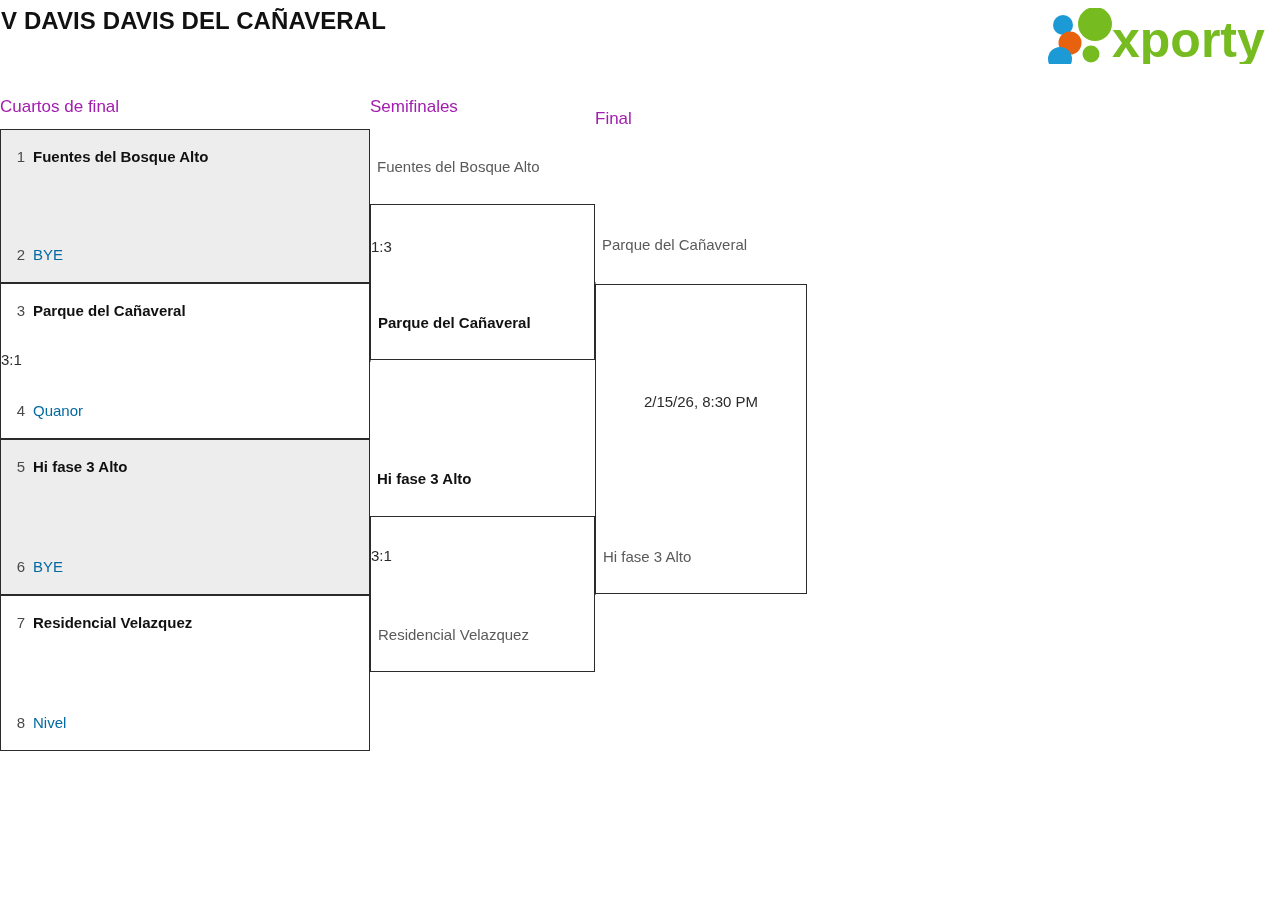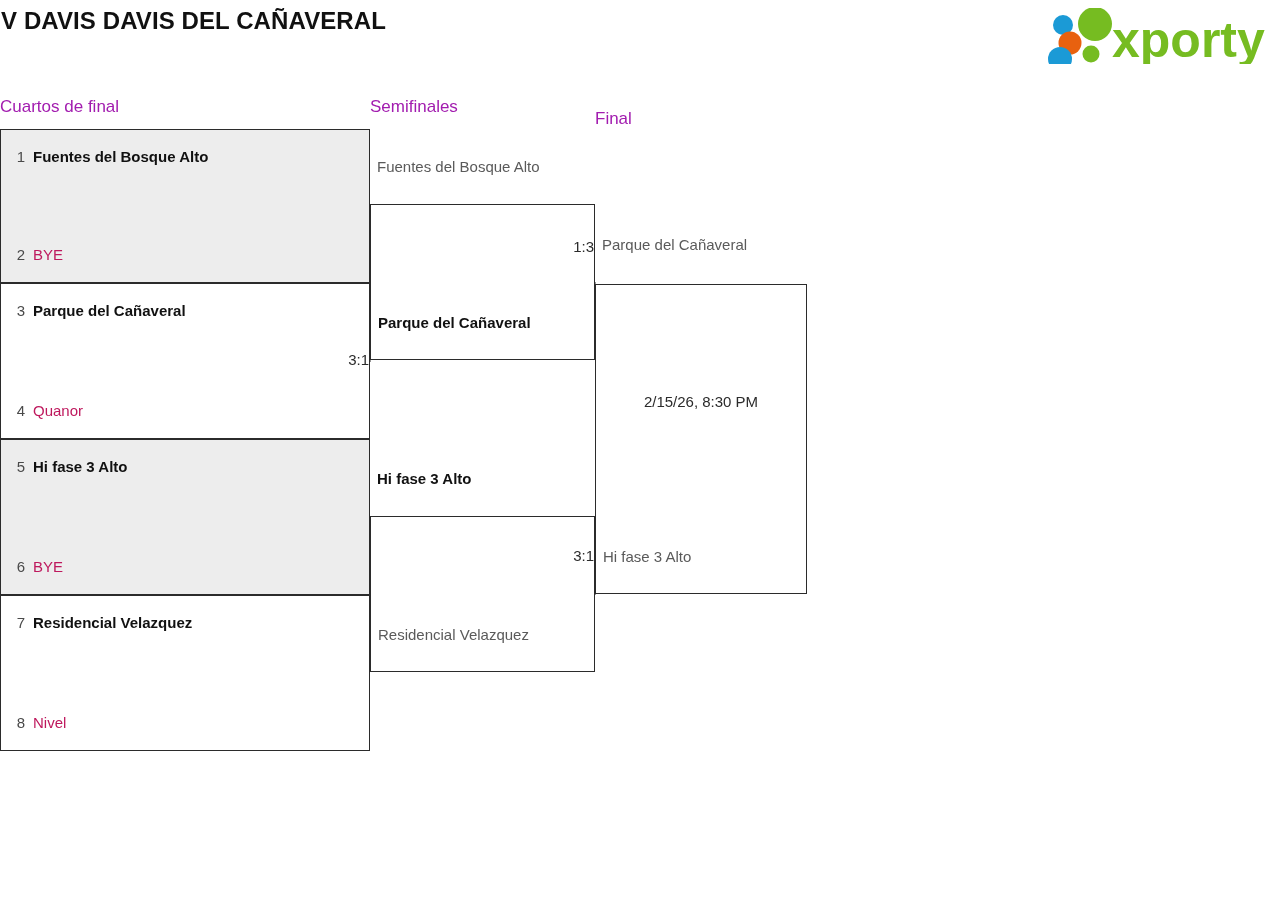--- a/index.html
+++ b/index.html
@@ -105,29 +105,29 @@
   }
   .team-name {
     font-size: 15px;
   }
   .team-name.winner {
     font-weight: 700;
     color: #111111;
   }
   .team-name.loser {
     font-weight: 400;
-    color: #be185d;
+    color: #0369a1;
   }
 
   
   .score {
     position: absolute;
     left: 0;
     right: 0;
-    text-align: right;
+    text-align: left;
     font-size: 15px;
     font-weight: 400;
     color: #2b2b2b;
     white-space: nowrap;
   }
 
   
   .scheduled {
     position: absolute;
     left: 0;

